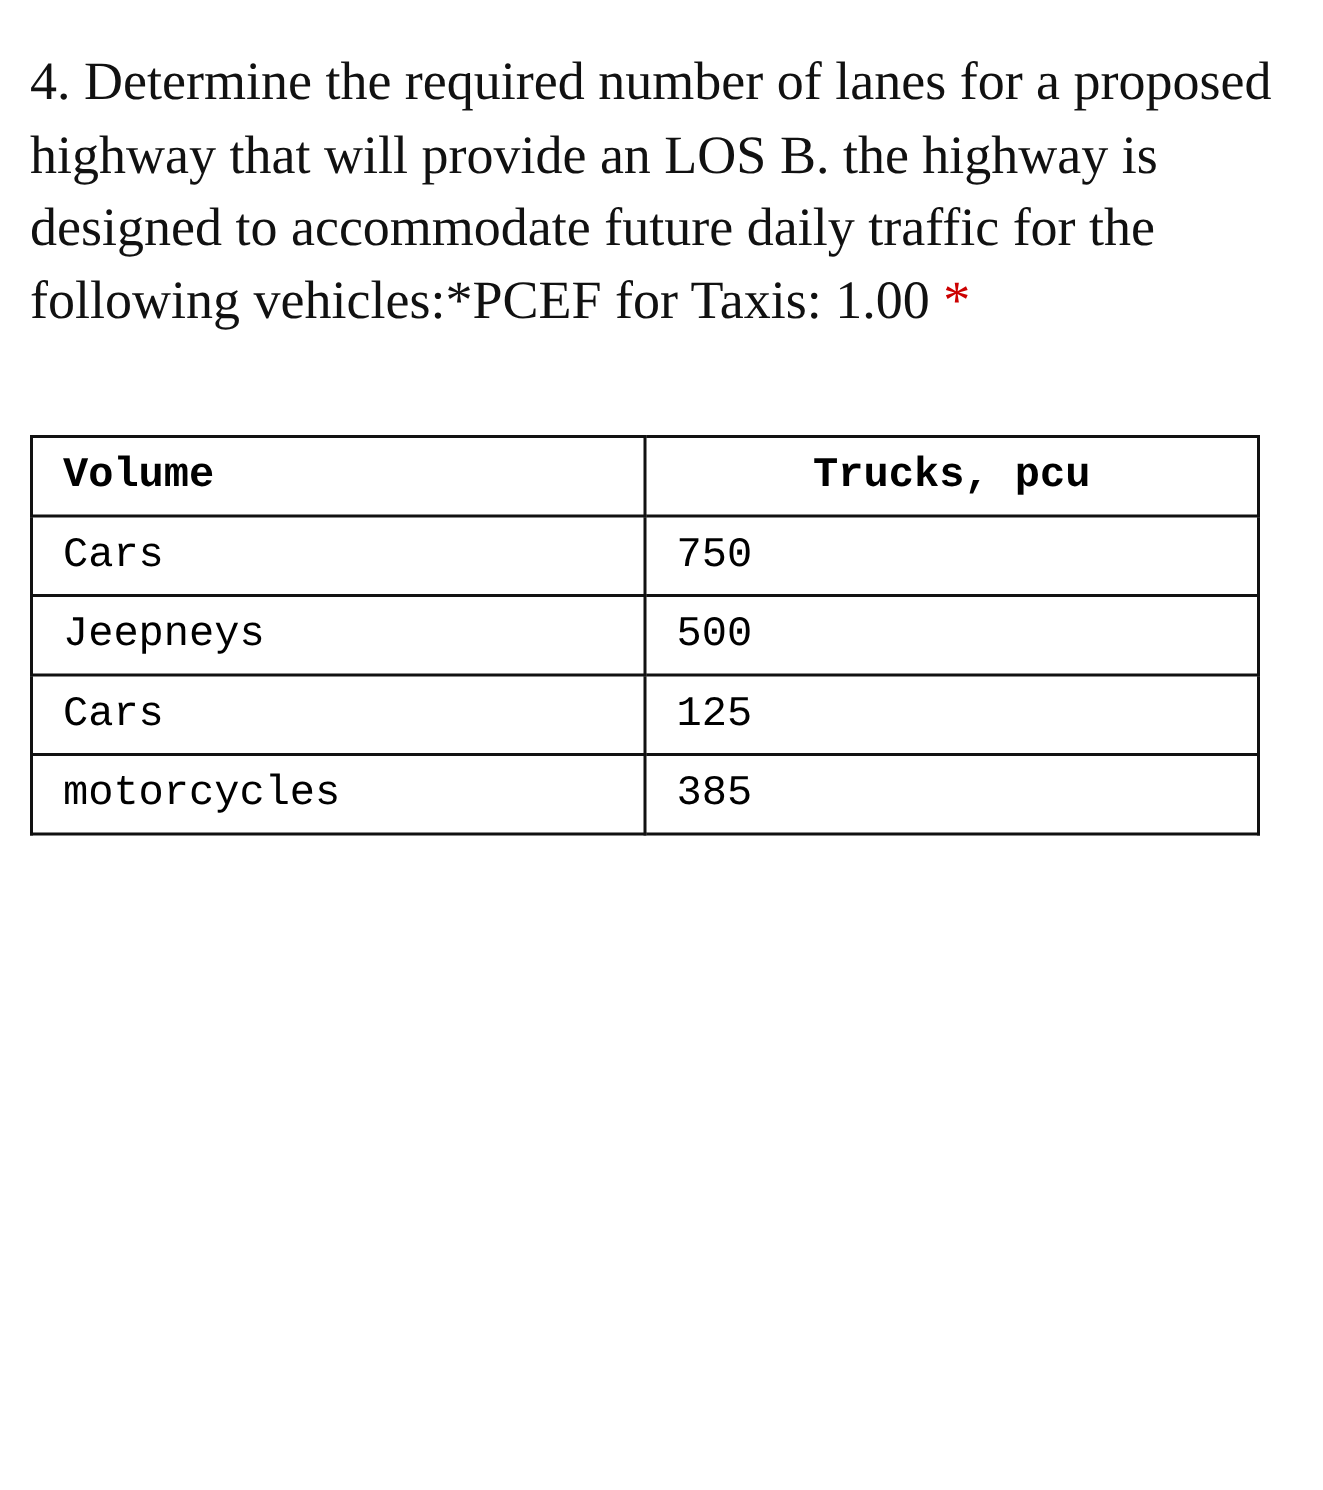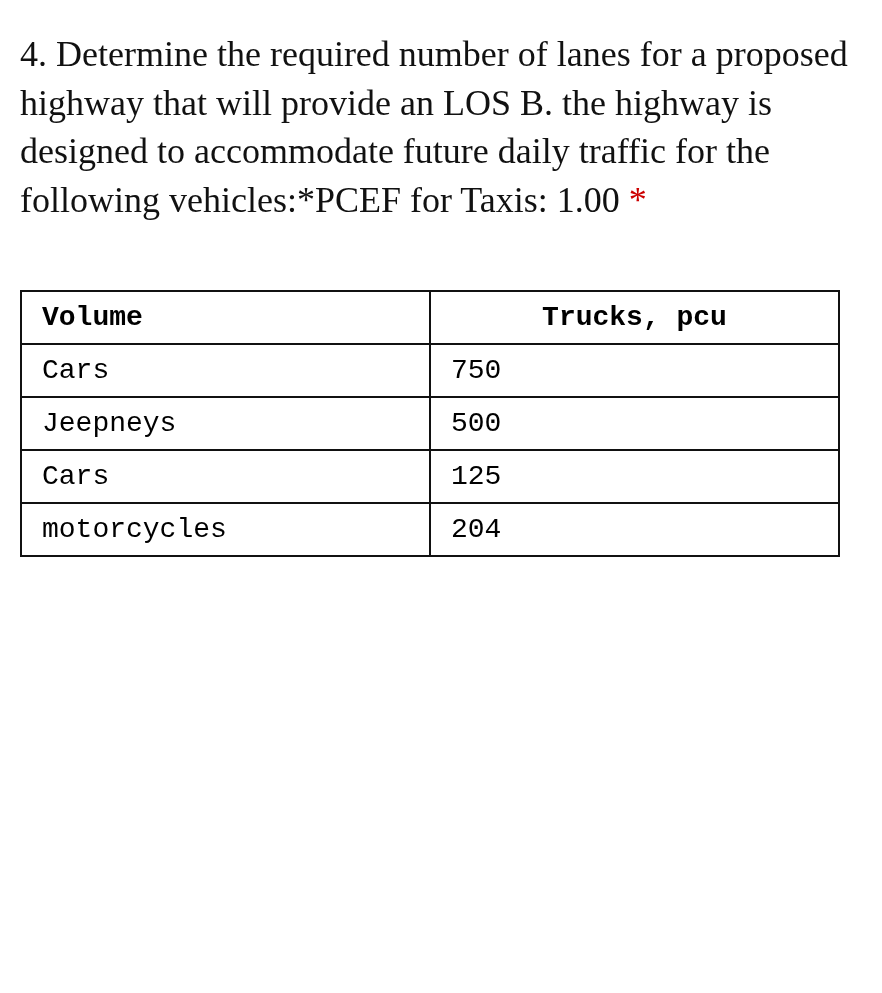--- a/index.html
+++ b/index.html
@@ -85,18 +85,18 @@
           <tr>
             <td>Jeepneys</td>
             <td>500</td>
           </tr>
           <tr>
             <td>Cars</td>
             <td>125</td>
           </tr>
           <tr>
             <td>motorcycles</td>
-            <td>204</td>
+            <td>385</td>
           </tr>
         </tbody>
     </table>
   </div>
 </div>
 
 </body></html>

